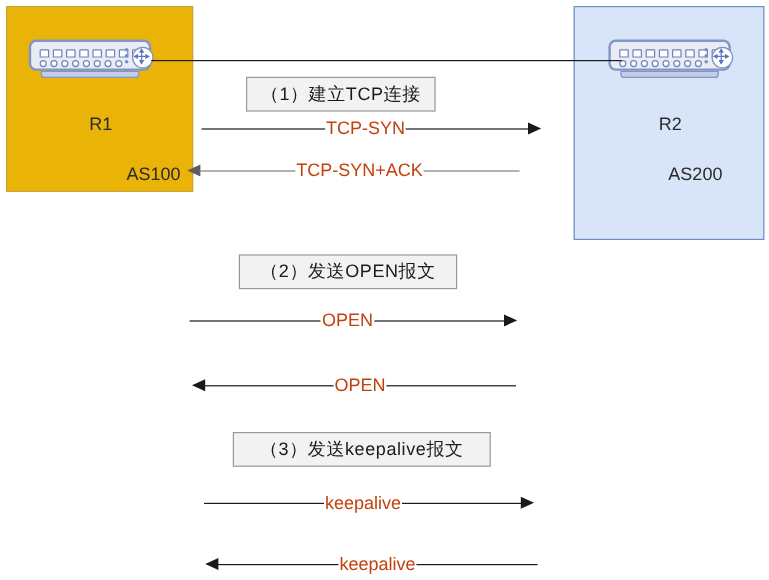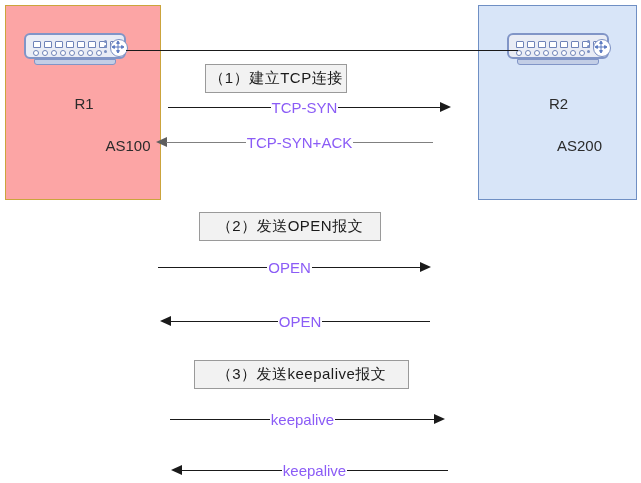--- a/index.html
+++ b/index.html
@@ -20,22 +20,22 @@
 
   
   .as-zone {
     position: absolute;
     box-sizing: border-box;
   }
   #as-left-zone {
     left: 5px;
     top: 5px;
     width: 156px;
-    height: 195px;
-    background: #fca5a5;
+    height: 155px;
+    background: #eab308;
     border: 1px solid #cba43c;
   }
   #as-right-zone {
     left: 478px;
     top: 5px;
     width: 159px;
     height: 195px;
     background: #d8e5f8;
     border: 1px solid #6f8fc4;
     padding-left: 28px;
@@ -161,21 +161,21 @@
   .msg-seg {
     flex: 1 1 auto;
     height: 0;
     border-top: 1px solid #1a1a1a;
   }
   .msg-row.gray .msg-seg { border-top-color: #808080; }
   .msg-text {
     flex: 0 0 auto;
     padding: 0 1px;
     font-size: 15px;
-    color: #8b5cf6;
+    color: #c2410c;
     white-space: nowrap;
     line-height: 1;
   }
   .arrow-head {
     flex: 0 0 auto;
     width: 0;
     height: 0;
   }
   .arrow-head.right {
     border-top: 5px solid transparent;
@@ -285,21 +285,21 @@
         </div>
       </div>
       <div class="router-base"></div>
     </div>
     <div class="node-label" style="left:0; top:89px; width:159px;">R2</div>
     <div class="node-label" style="left:0; top:131px; width:159px;margin-left:21px;">AS200</div>
   </div>
 
   <div id="physical-link"></div>
 
-  <div class="step-box" style="left:205px; top:64px; width:142px; height:29px;">（1）建立TCP连接</div>
+  <div class="step-box" style="left:205px; top:64px; width:158px; height:29px;">（1）建立TCP连接</div>
 
   <div class="msg-row" style="left:168px; top:96px; width:283px;">
     <span class="msg-seg"></span>
     <span class="msg-text">TCP-SYN</span>
     <span class="msg-seg"></span>
     <span class="arrow-head right"></span>
   </div>
 
   <div class="msg-row gray" style="left:156px; top:131px; width:277px;">
     <span class="arrow-head left"></span>

